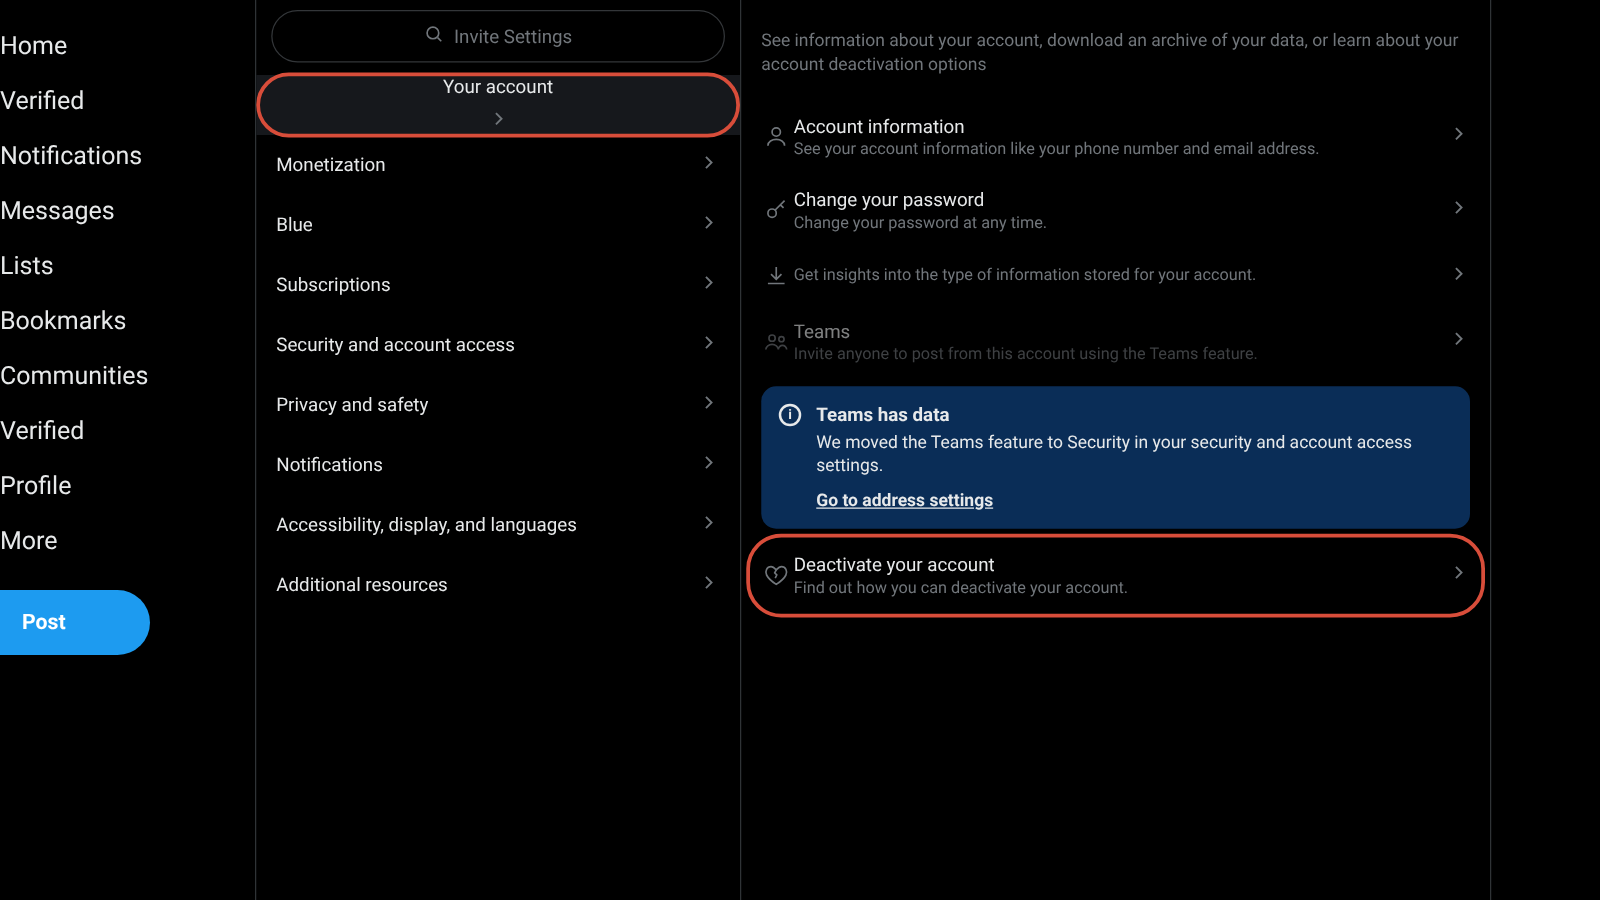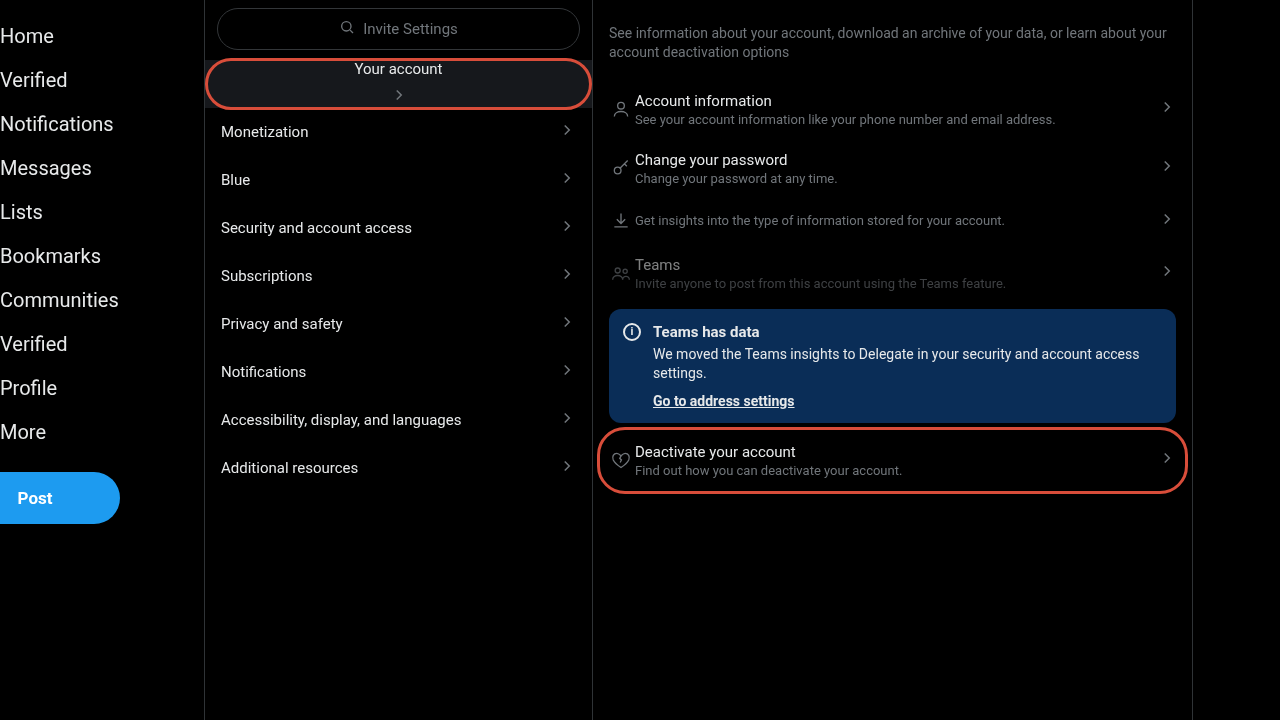--- a/index.html
+++ b/index.html
@@ -84,27 +84,27 @@
               <polyline points="9 18 15 12 9 6"></polyline>
             </svg></span>
         </div>
         <div class="cat-row">
           <span>Blue</span>
           <span class="chev"><svg viewBox="0 0 24 24" fill="none" stroke-width="2">
               <polyline points="9 18 15 12 9 6"></polyline>
             </svg></span>
         </div>
         <div class="cat-row">
+          <span>Subscriptions</span>
+          <span class="chev"><svg viewBox="0 0 24 24" fill="none" stroke-width="2">
+              <polyline points="9 18 15 12 9 6"></polyline>
+            </svg></span>
+        </div>
+        <div class="cat-row">
           <span>Security and account access</span>
-          <span class="chev"><svg viewBox="0 0 24 24" fill="none" stroke-width="2">
-              <polyline points="9 18 15 12 9 6"></polyline>
-            </svg></span>
-        </div>
-        <div class="cat-row">
-          <span>Subscriptions</span>
           <span class="chev"><svg viewBox="0 0 24 24" fill="none" stroke-width="2">
               <polyline points="9 18 15 12 9 6"></polyline>
             </svg></span>
         </div>
         <div class="cat-row">
           <span>Privacy and safety</span>
           <span class="chev"><svg viewBox="0 0 24 24" fill="none" stroke-width="2">
               <polyline points="9 18 15 12 9 6"></polyline>
             </svg></span>
         </div>
@@ -189,21 +189,21 @@
           </span>
           <span class="chev"><svg viewBox="0 0 24 24" fill="none" stroke-width="2">
               <polyline points="9 18 15 12 9 6"></polyline>
             </svg></span>
         </div>
       </div>
 
     <div class="banner">
       <div class="info-ico">i</div>
       <div class="bttl">Teams has data</div>
-      <div class="bmsg">We moved the Teams insights to Delegate in your security and account access settings.</div>
+      <div class="bmsg">We moved the Teams feature to Security in your security and account access settings.</div>
       <div class="blink">Go to address settings</div>
     </div>
 
     <div class="item" style="margin-top:6px;">
       <span class="ico">
         <svg viewBox="0 0 24 24">
             <path d="M12 21s-7-4.5-9.3-9C1 8 3 4 7 4c2 0 3.5 1.5 5 3 1.5-1.5 3-3 5-3 4 0 6 4 4.3 8C19 16.5 12 21 12 21z"></path>
             <path d="M12 7l-1.5 3 2 2-1.5 3"></path>
           </svg>
       </span>

